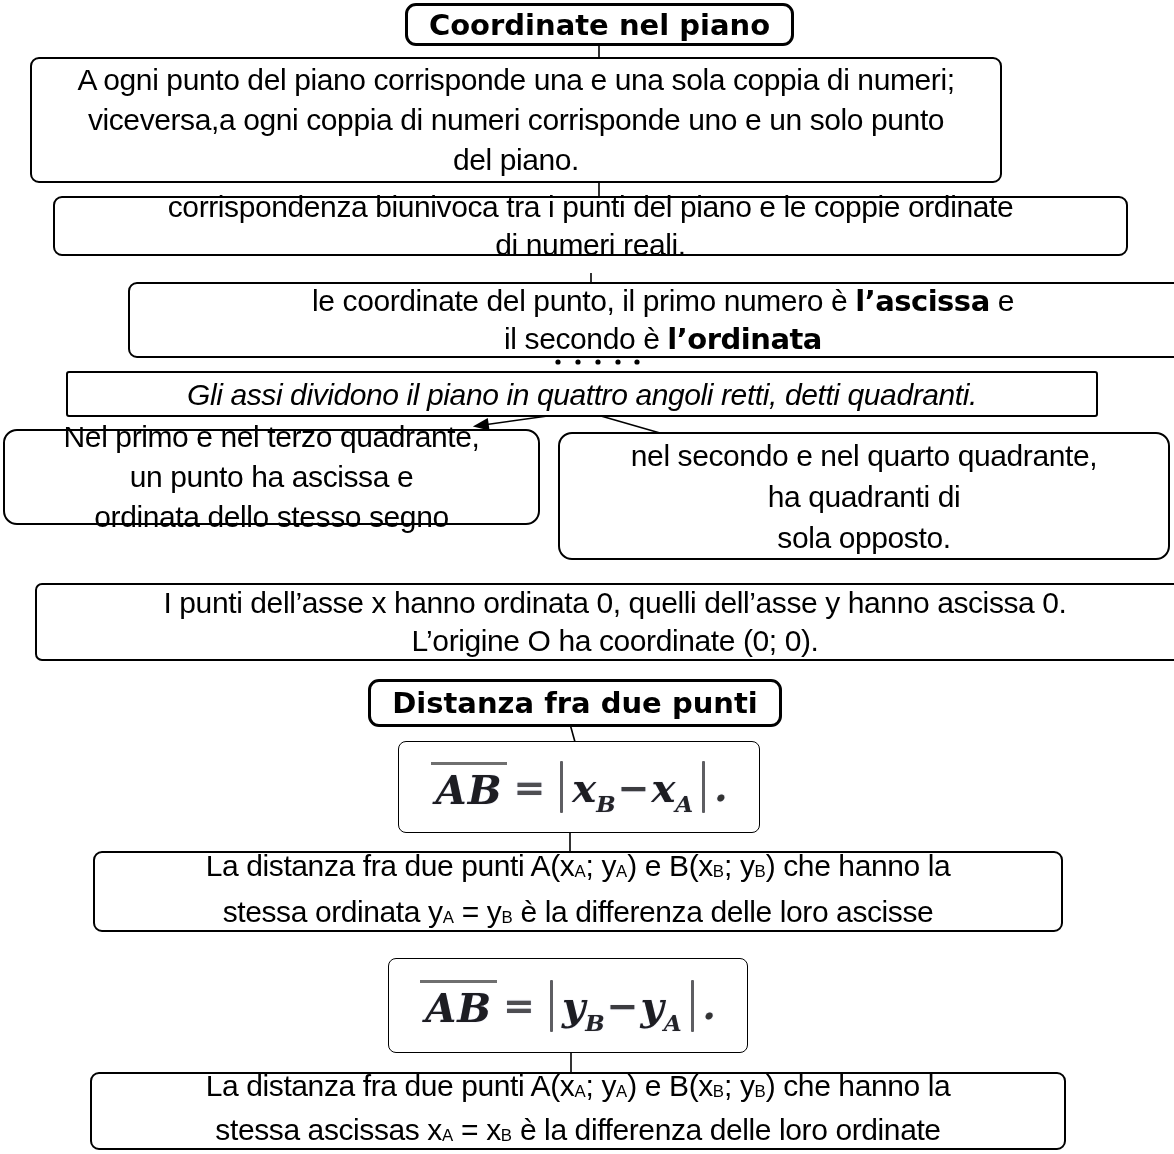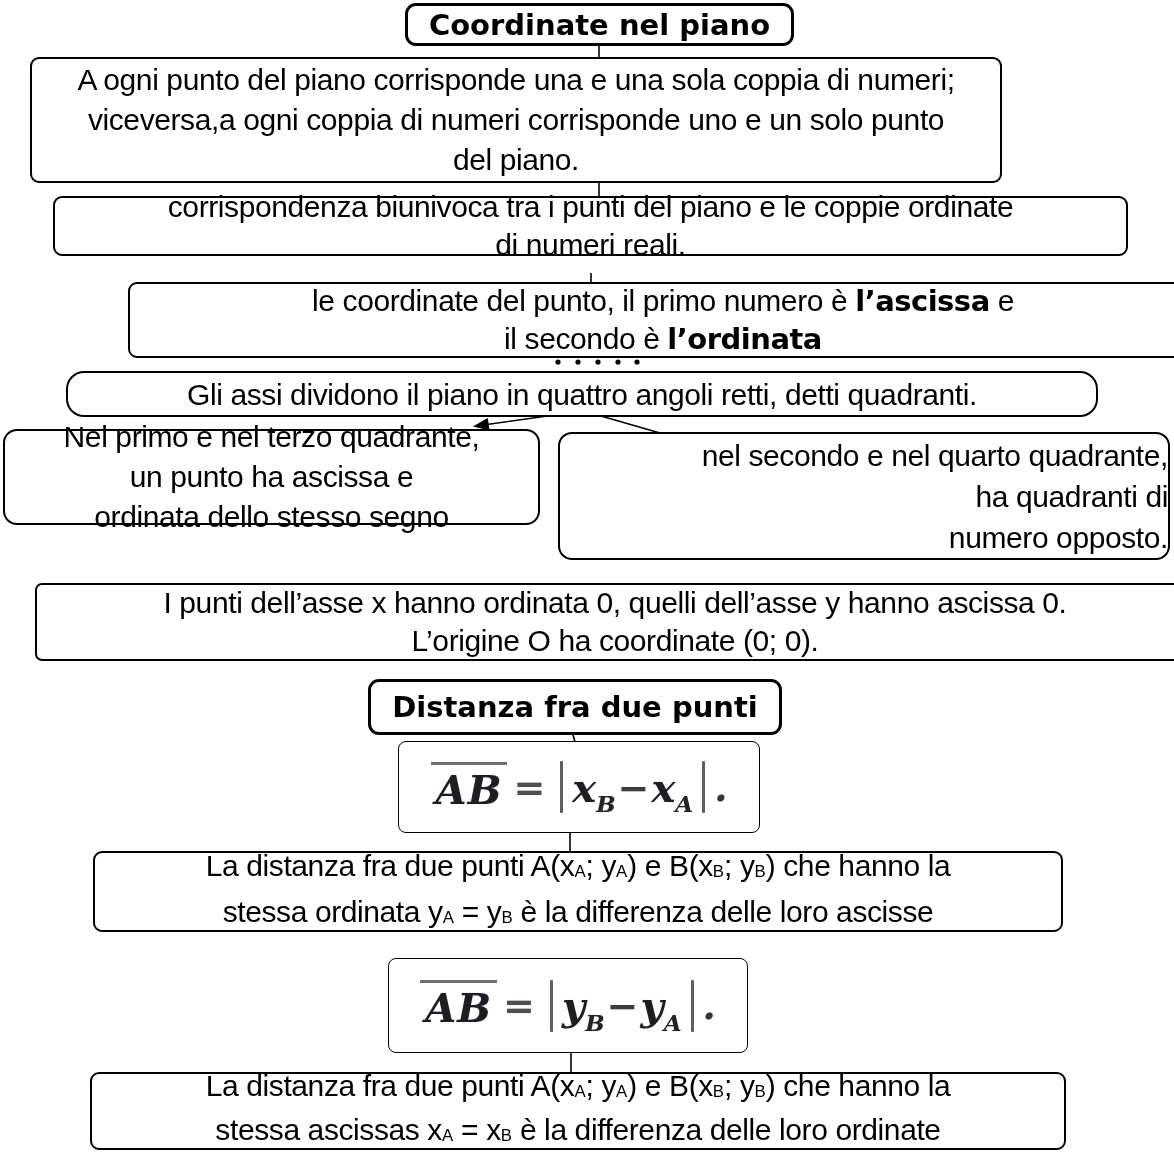--- a/index.html
+++ b/index.html
@@ -89,42 +89,42 @@
   <div class="node body-node lh38" style="left:53px; top:196px; width:1075px; height:60px;">
       <div class="line"><span class="seg-n">corrispondenza biunivoca tra i punti del piano e le coppie ordinate</span></div>
       <div class="line"><span class="seg-n">di numeri reali.</span></div>
     </div>
 
   <div class="node body-node lh38" style="left:128px; top:282px; width:1070px; height:76px;">
       <div class="line"><span class="seg-n">le coordinate del punto, il primo numero è </span><span class="seg-b">l’ascissa</span><span class="seg-n"> e</span></div>
       <div class="line"><span class="seg-n">il secondo è </span><span class="seg-b">l’ordinata</span></div>
     </div>
 
-  <div class="node body-node lh41" style="left:66px; top:371px; width:1032px; height:46px; border-radius:18px;">
+  <div class="node body-node lh41" style="left:66px; top:371px; width:1032px; height:46px; border-radius:3px;font-style:italic;">
       <div class="line"><span class="seg-n">Gli assi dividono il piano in quattro angoli retti, detti quadranti.</span></div>
     </div>
 
   <div class="node body-node lh40" style="left:3px; top:429px; width:537px; height:96px; border-radius:14px;">
       <div class="line"><span class="seg-n">Nel primo e nel terzo quadrante,</span></div>
       <div class="line"><span class="seg-n">un punto ha ascissa e</span></div>
       <div class="line"><span class="seg-n">ordinata dello stesso segno</span></div>
     </div>
 
-  <div class="node body-node lh41" style="left:558px; top:432px; width:612px; height:128px; border-radius:14px;align-items:flex-end;">
+  <div class="node body-node lh41" style="left:558px; top:432px; width:612px; height:128px; border-radius:14px;">
       <div class="line"><span class="seg-n">nel secondo e nel quarto quadrante,</span></div>
       <div class="line"><span class="seg-n">ha quadranti di</span></div>
-      <div class="line"><span class="seg-n">numero opposto.</span></div>
+      <div class="line"><span class="seg-n">sola opposto.</span></div>
     </div>
 
   <div class="node body-node lh38" style="left:35px; top:583px; width:1160px; height:78px; border-radius:7px;">
       <div class="line"><span class="seg-n">I punti dell’asse x hanno ordinata 0, quelli dell’asse y hanno ascissa 0.</span></div>
       <div class="line"><span class="seg-n">L’origine O ha coordinate (0; 0).</span></div>
     </div>
 
-  <div class="node title-node" style="left:368px; top:679px; width:414px; height:56px;">
+  <div class="node title-node" style="left:368px; top:679px; width:414px; height:48px;">
     <span>Distanza fra due punti</span>
   </div>
 
   <div class="node formula-node" style="left:398px; top:741px; width:362px; height:92px;">
       <div class="line">
         <span class="seg-ol">AB</span>
         <span class="seg-eq">=</span>
         <span class="seg-vbar"></span>
         <span class="seg-var">x</span>
         <span class="seg-vsub">B</span>

